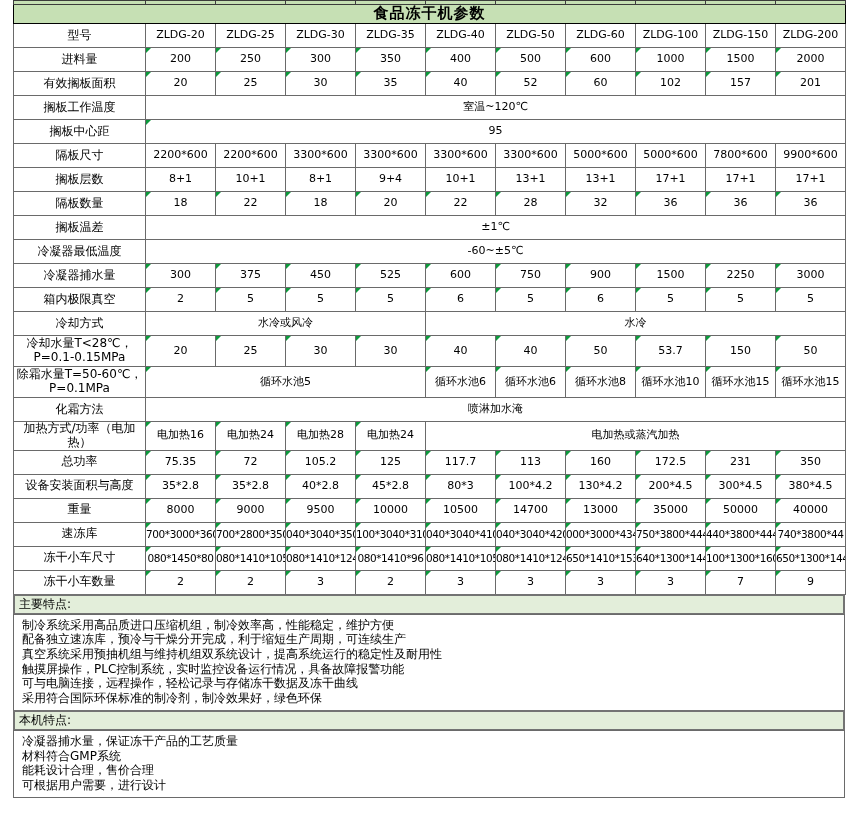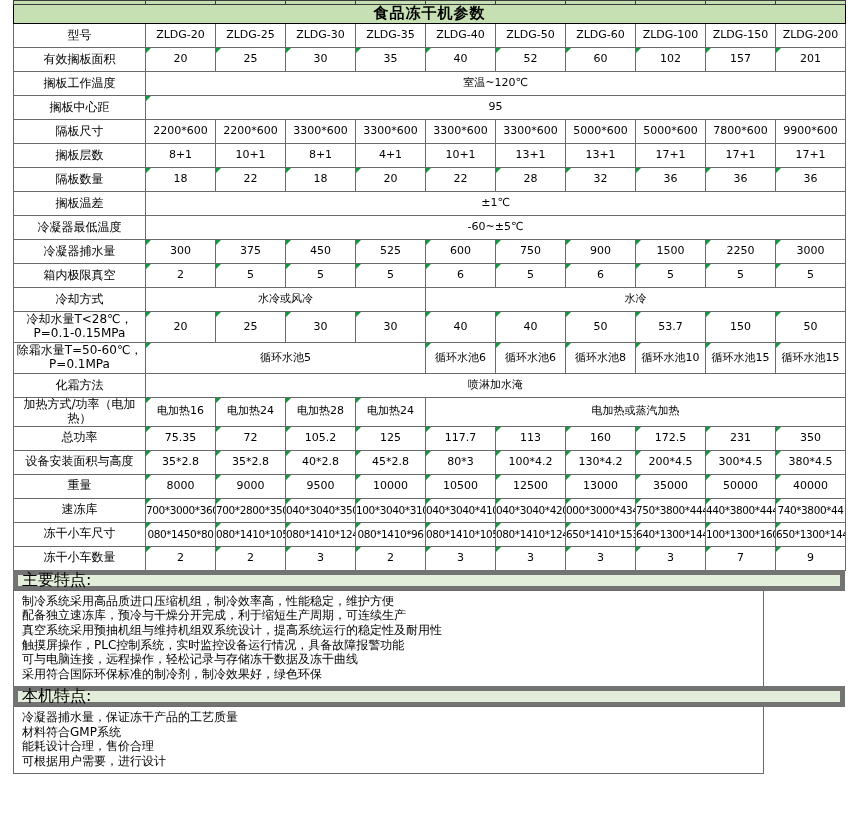--- a/index.html
+++ b/index.html
@@ -19,25 +19,25 @@
     border:1px solid #000;letter-spacing:1px;
   }
   td.label{font-size:12px;white-space:pre-line;}
   td.clip{white-space:nowrap;font-size:10.5px;letter-spacing:-0.4px;}
   .tick::before{
     content:"";position:absolute;top:0;left:0;width:0;height:0;
     border-top:5px solid #0c9a3c;border-right:5px solid transparent;
   }
   .sec-head{
     width:832px;box-sizing:border-box;height:21px;background:#e3eeda;
-    border:5px solid #737373;margin-top:-1px;display:flex;align-items:center;
-    padding-left:4px;font-size:16px;
+    border:2px solid #737373;margin-top:-1px;display:flex;align-items:center;
+    padding-left:4px;font-size:12px;
   }
   .sec-body{
-    width:751px;box-sizing:border-box;border:1px solid #6a6a6a;margin-top:-1px;
+    width:832px;box-sizing:border-box;border:1px solid #6a6a6a;margin-top:-1px;
     padding:3px 0 4px 0;background:#fff;
   }
   .sec-body div{font-size:12px;line-height:14.7px;padding-left:4px;white-space:nowrap;}
 </style>
 </head>
 <body>
 
 <div class="sheet">
   <table>
     <colgroup>
@@ -77,20 +77,33 @@
           <td class="">ZLDG-30</td>
           <td class="">ZLDG-35</td>
           <td class="">ZLDG-40</td>
           <td class="">ZLDG-50</td>
           <td class="">ZLDG-60</td>
           <td class="">ZLDG-100</td>
           <td class="">ZLDG-150</td>
           <td class="">ZLDG-200</td>
         </tr>
         <tr>
+          <td class="label">进料量</td>
+          <td class="tick">200</td>
+          <td class="tick">250</td>
+          <td class="tick">300</td>
+          <td class="tick">350</td>
+          <td class="tick">400</td>
+          <td class="tick">500</td>
+          <td class="tick">600</td>
+          <td class="tick">1000</td>
+          <td class="tick">1500</td>
+          <td class="tick">2000</td>
+        </tr>
+        <tr>
           <td class="label">有效搁板面积</td>
           <td class="tick">20</td>
           <td class="tick">25</td>
           <td class="tick">30</td>
           <td class="tick">35</td>
           <td class="tick">40</td>
           <td class="tick">52</td>
           <td class="tick">60</td>
           <td class="tick">102</td>
           <td class="tick">157</td>
@@ -115,21 +128,21 @@
           <td class="">5000*600</td>
           <td class="">5000*600</td>
           <td class="">7800*600</td>
           <td class="">9900*600</td>
         </tr>
         <tr>
           <td class="label">搁板层数</td>
           <td class="">8+1</td>
           <td class="">10+1</td>
           <td class="">8+1</td>
-          <td class="">4+1</td>
+          <td class="">9+4</td>
           <td class="">10+1</td>
           <td class="">13+1</td>
           <td class="">13+1</td>
           <td class="">17+1</td>
           <td class="">17+1</td>
           <td class="">17+1</td>
         </tr>
         <tr>
           <td class="label">隔板数量</td>
           <td class="tick">18</td>
@@ -245,21 +258,21 @@
           <td class="tick">300*4.5</td>
           <td class="tick">380*4.5</td>
         </tr>
         <tr>
           <td class="label">重量</td>
           <td class="tick">8000</td>
           <td class="tick">9000</td>
           <td class="tick">9500</td>
           <td class="tick">10000</td>
           <td class="tick">10500</td>
-          <td class="tick">12500</td>
+          <td class="tick">14700</td>
           <td class="tick">13000</td>
           <td class="tick">35000</td>
           <td class="tick">50000</td>
           <td class="tick">40000</td>
         </tr>
         <tr>
           <td class="label">速冻库</td>
           <td class="tick clip">700*3000*360</td>
           <td class="tick clip">700*2800*350</td>
           <td class="tick clip">040*3040*350</td>

